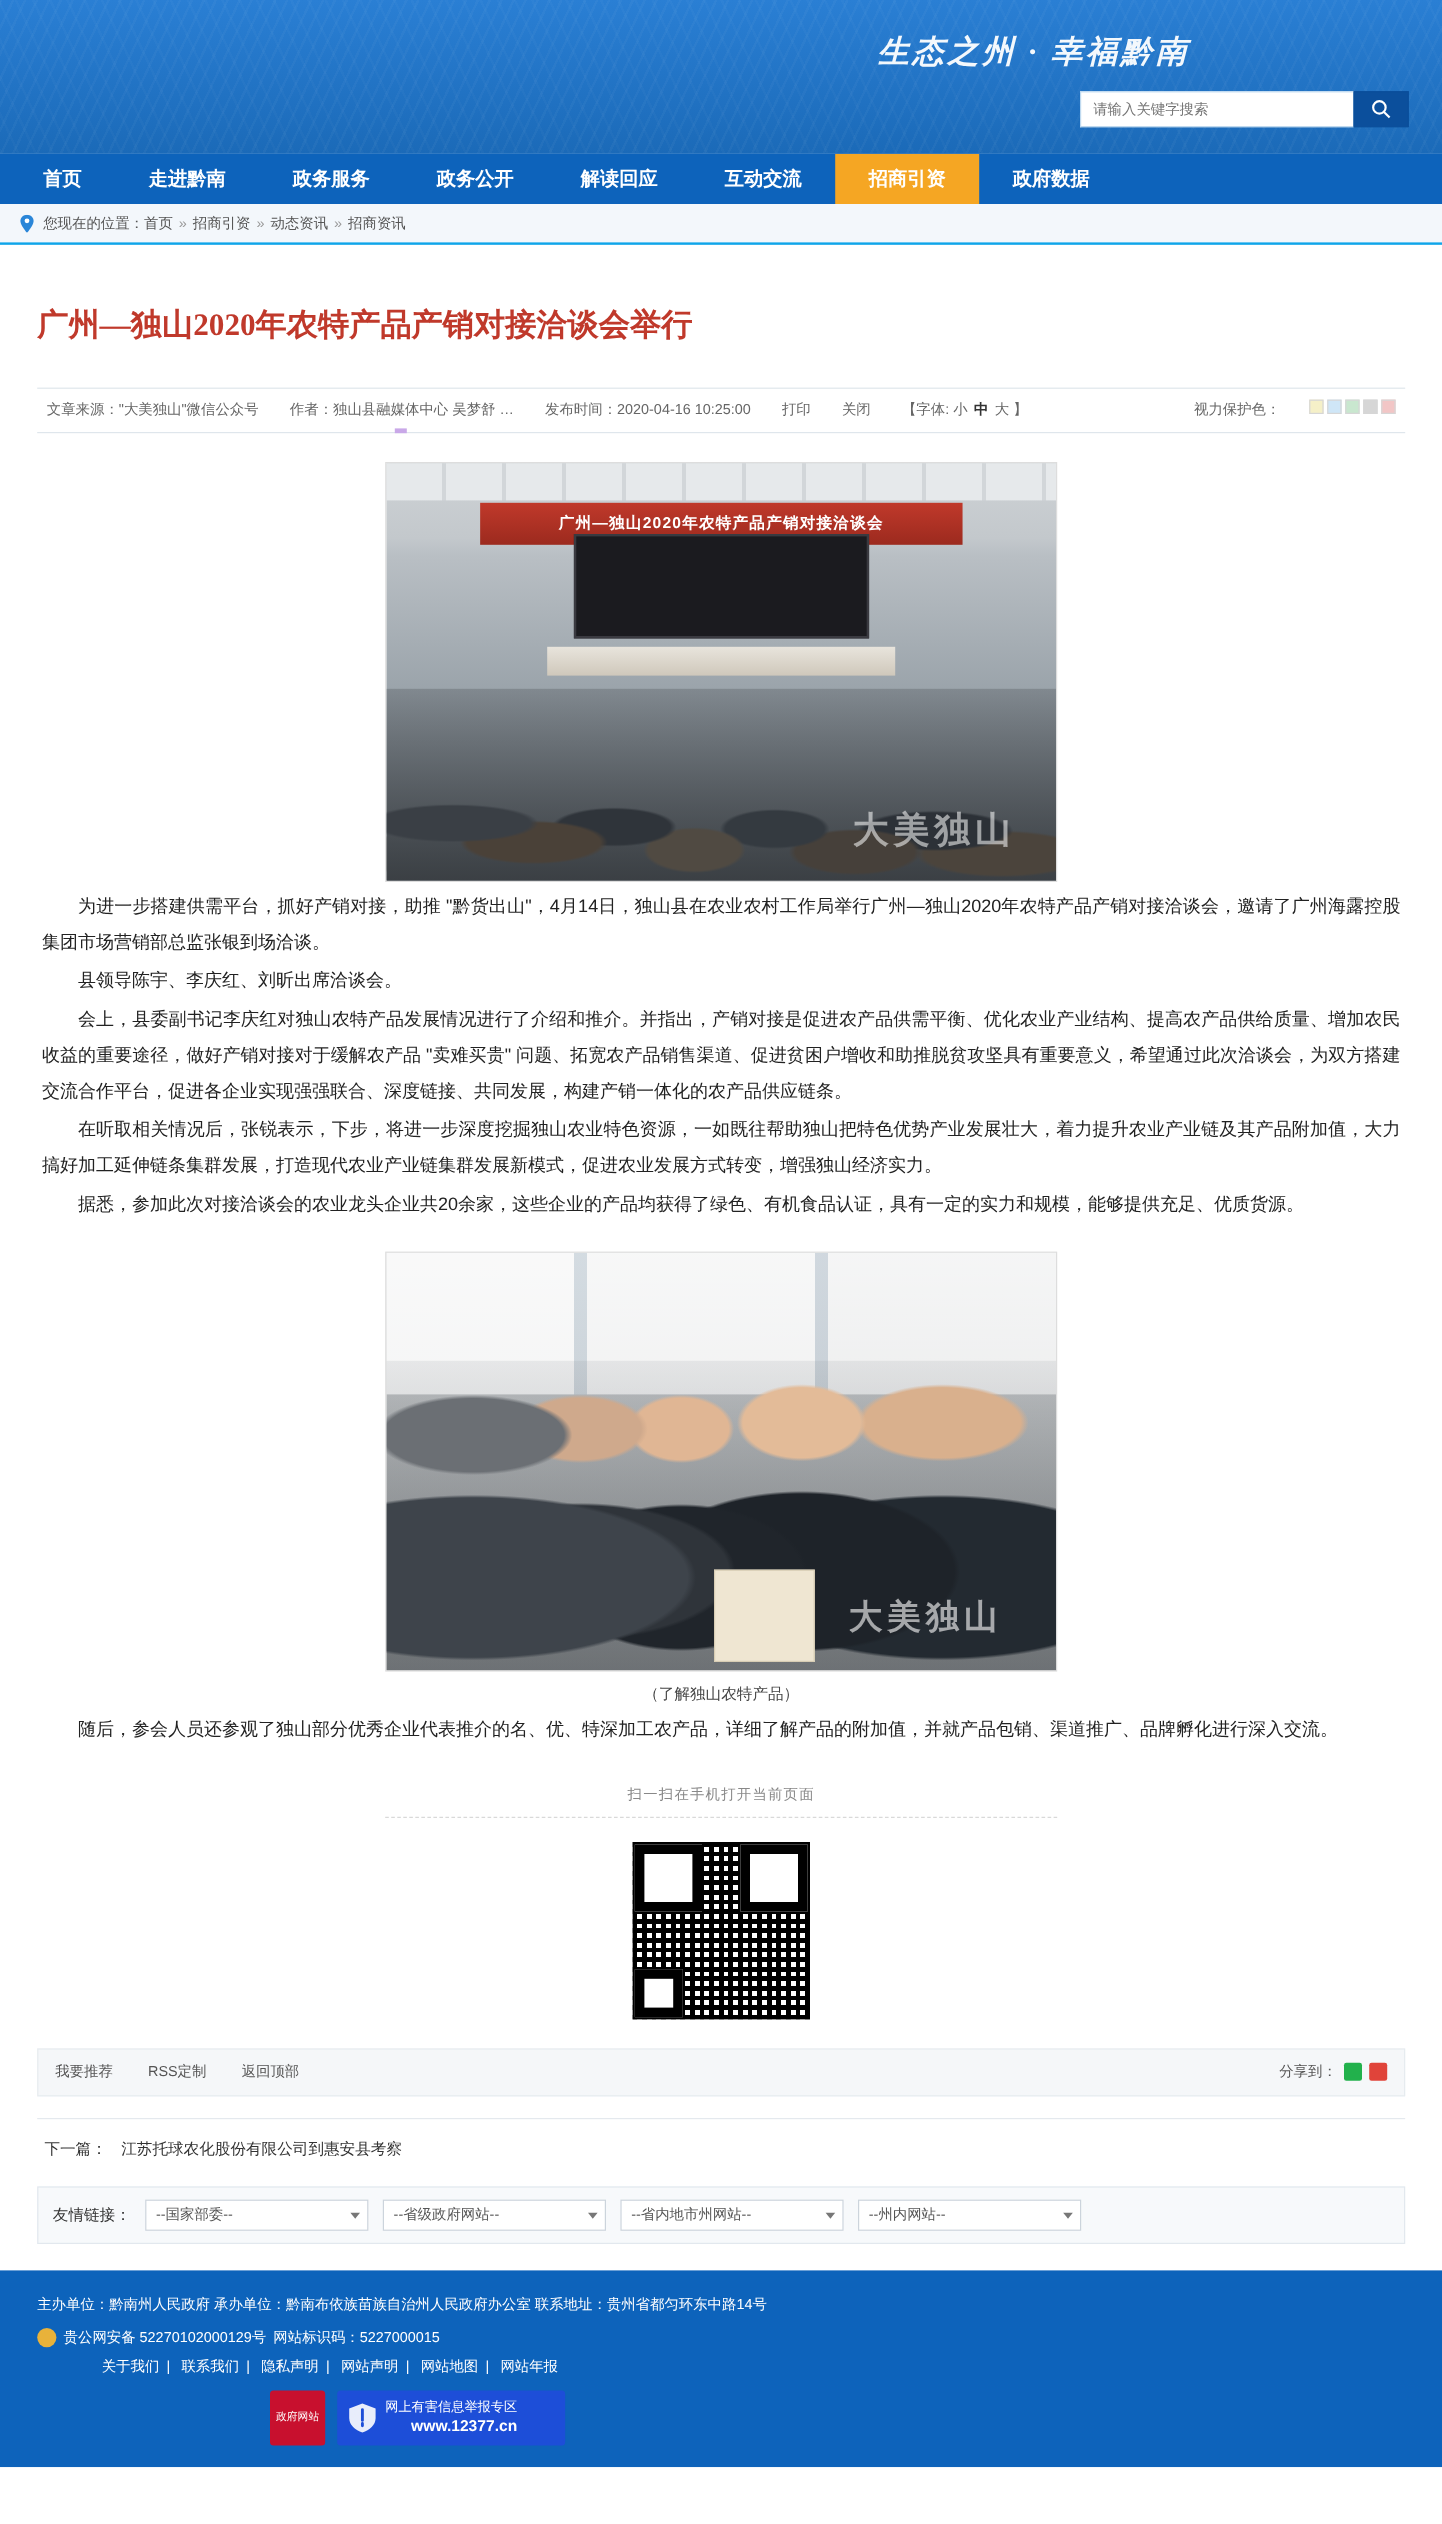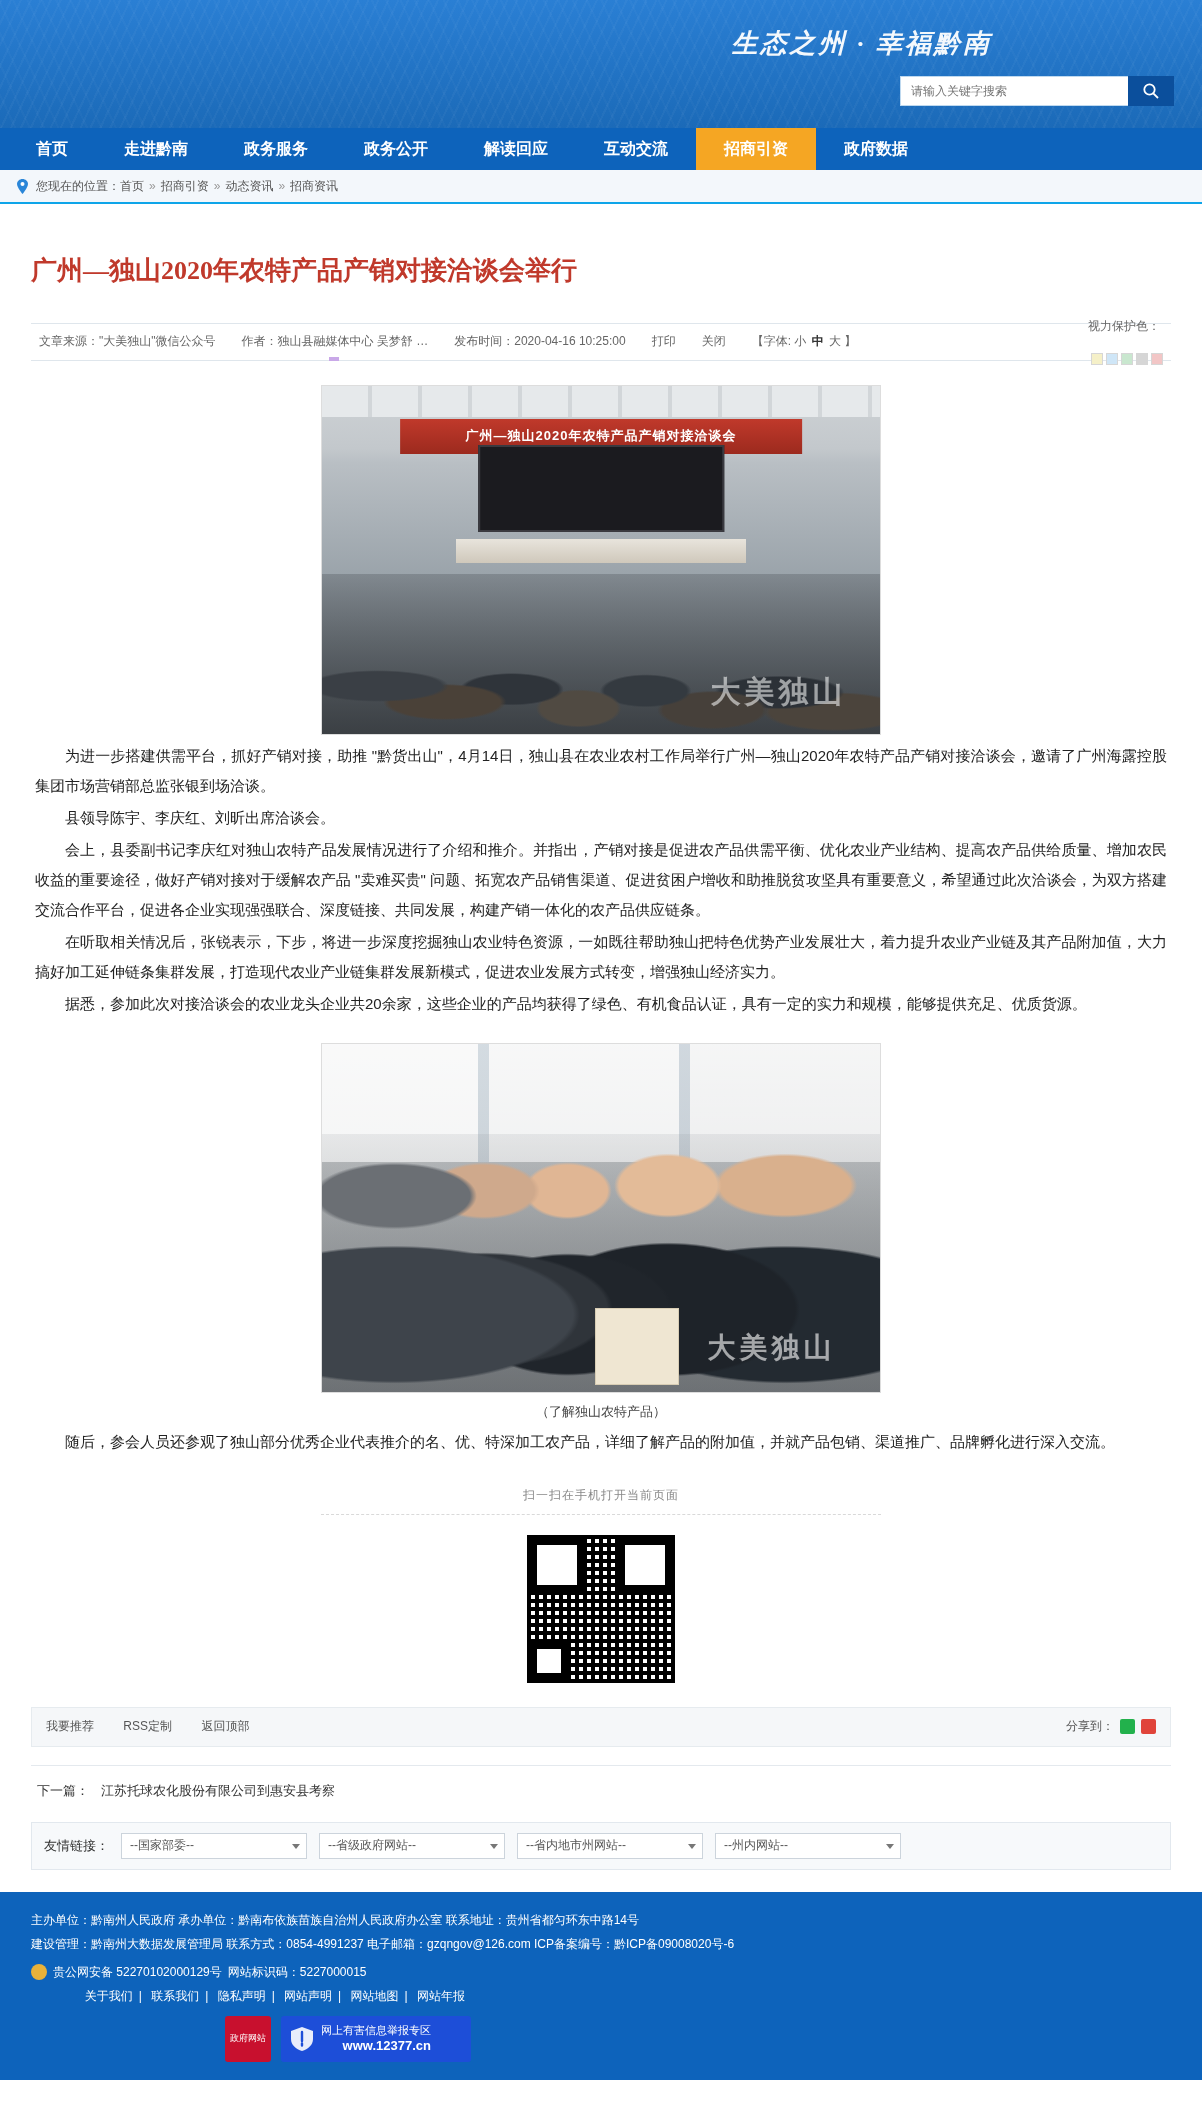--- a/index.html
+++ b/index.html
@@ -174,21 +174,21 @@
     height: 38px;
     display: flex; align-items: center;
     font-size: 12px;
     color: #666;
     padding: 0 8px;
     position: relative;
   }
   .meta-item { margin-right: 26px; white-space: nowrap; }
   .meta-right {
     margin-left: auto;
-    display: flex; align-items: center; gap: 18px; flex-direction: column;
+    display: flex; align-items: flex-start; gap: 18px;
   }
   .meta-link { color: #666; cursor: pointer; }
   .font-ctrl { color: #666; }
   .font-ctrl b { color: #333; margin: 0 2px; }
   .eye-swatches { display: inline-flex; gap: 3px; margin-left: 6px; vertical-align: middle;}
   .sw { width: 12px; height: 12px; display:inline-block; border:1px solid #d6d6d6;}
   .meta-progress {
     position: absolute; left: 298px; bottom: -1px;
     width: 10px; height: 4px; background: #c9a8e8;
   }
@@ -581,21 +581,20 @@
         <span>--州内网站--</span>
         <i class="caret"></i>
       </div>
     </div>
   </div>
 
   <div class="footer">
     <div class="footer-inner">
       <div class="f-left">
         <div>主办单位：黔南州人民政府  承办单位：黔南布依族苗族自治州人民政府办公室  联系地址：贵州省都匀环东中路14号</div>
-        <div>建设管理：黔南州大数据发展管理局  联系方式：0854-4991237  电子邮箱：gzqngov@126.com  ICP备案编号：黔ICP备09008020号-6</div>
         <div class="f-gov">
           <i class="gov-em"></i>
           <span>贵公网安备 52270102000129号</span>
           <span>网站标识码：5227000015</span>
         </div>
       </div>
       <div class="f-right">
         <div class="f-links">
           <a href="#">关于我们</a>|
           <a href="#">联系我们</a>|

